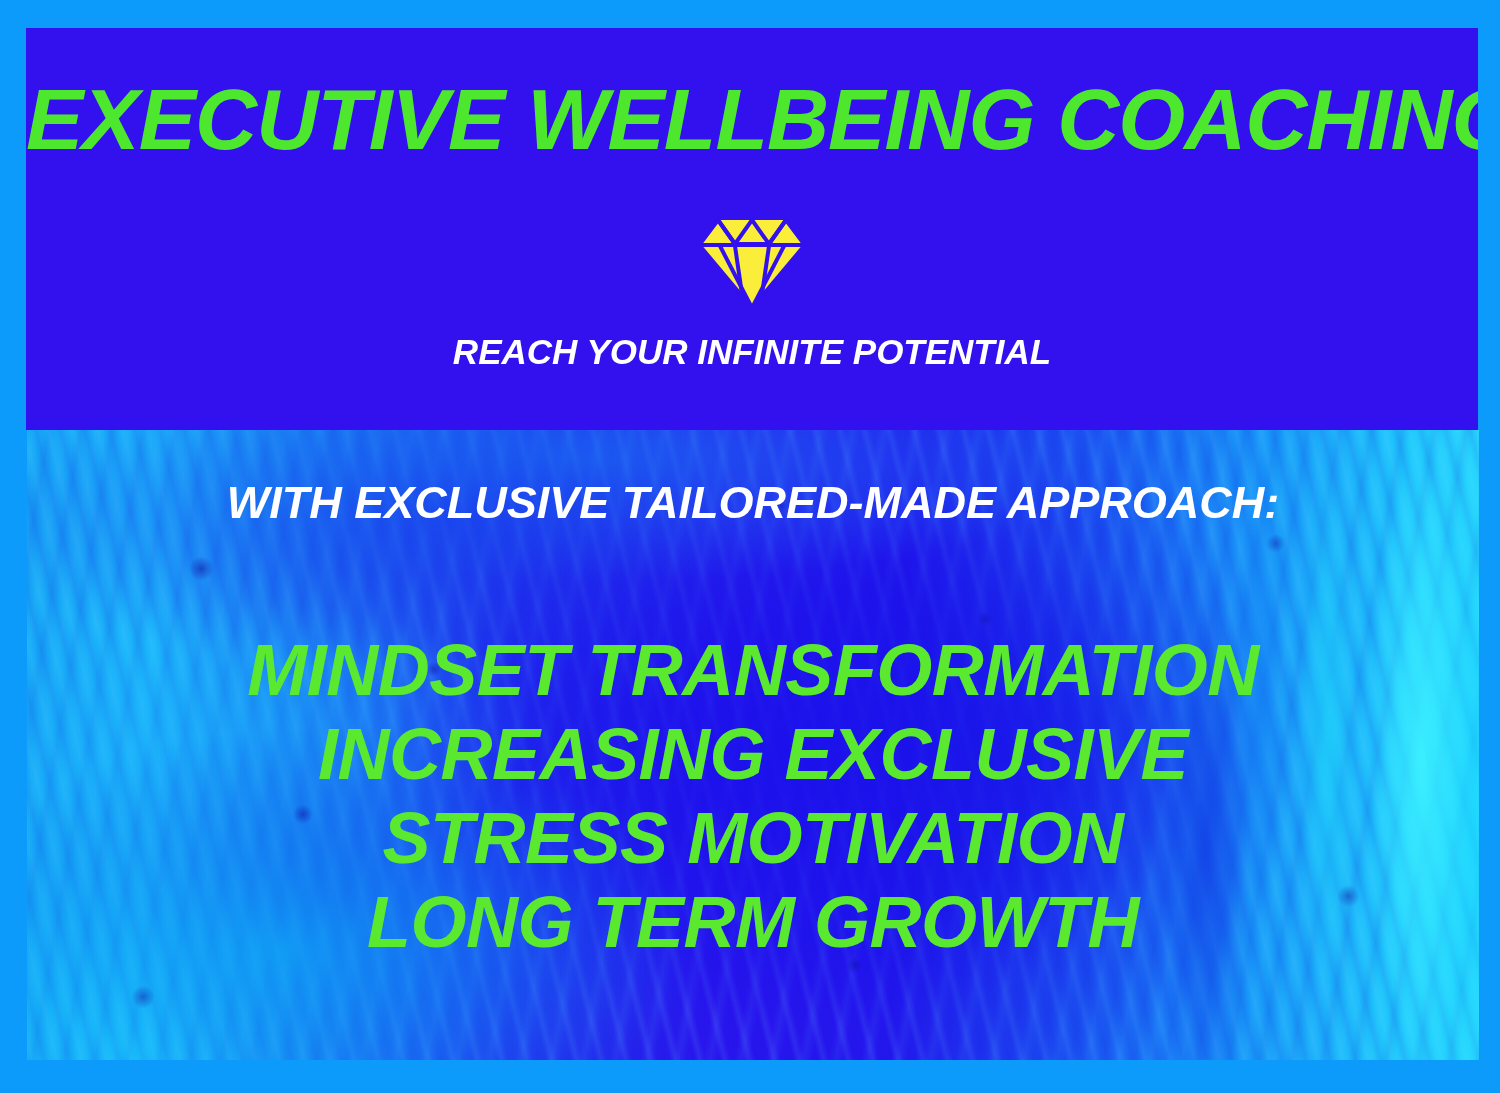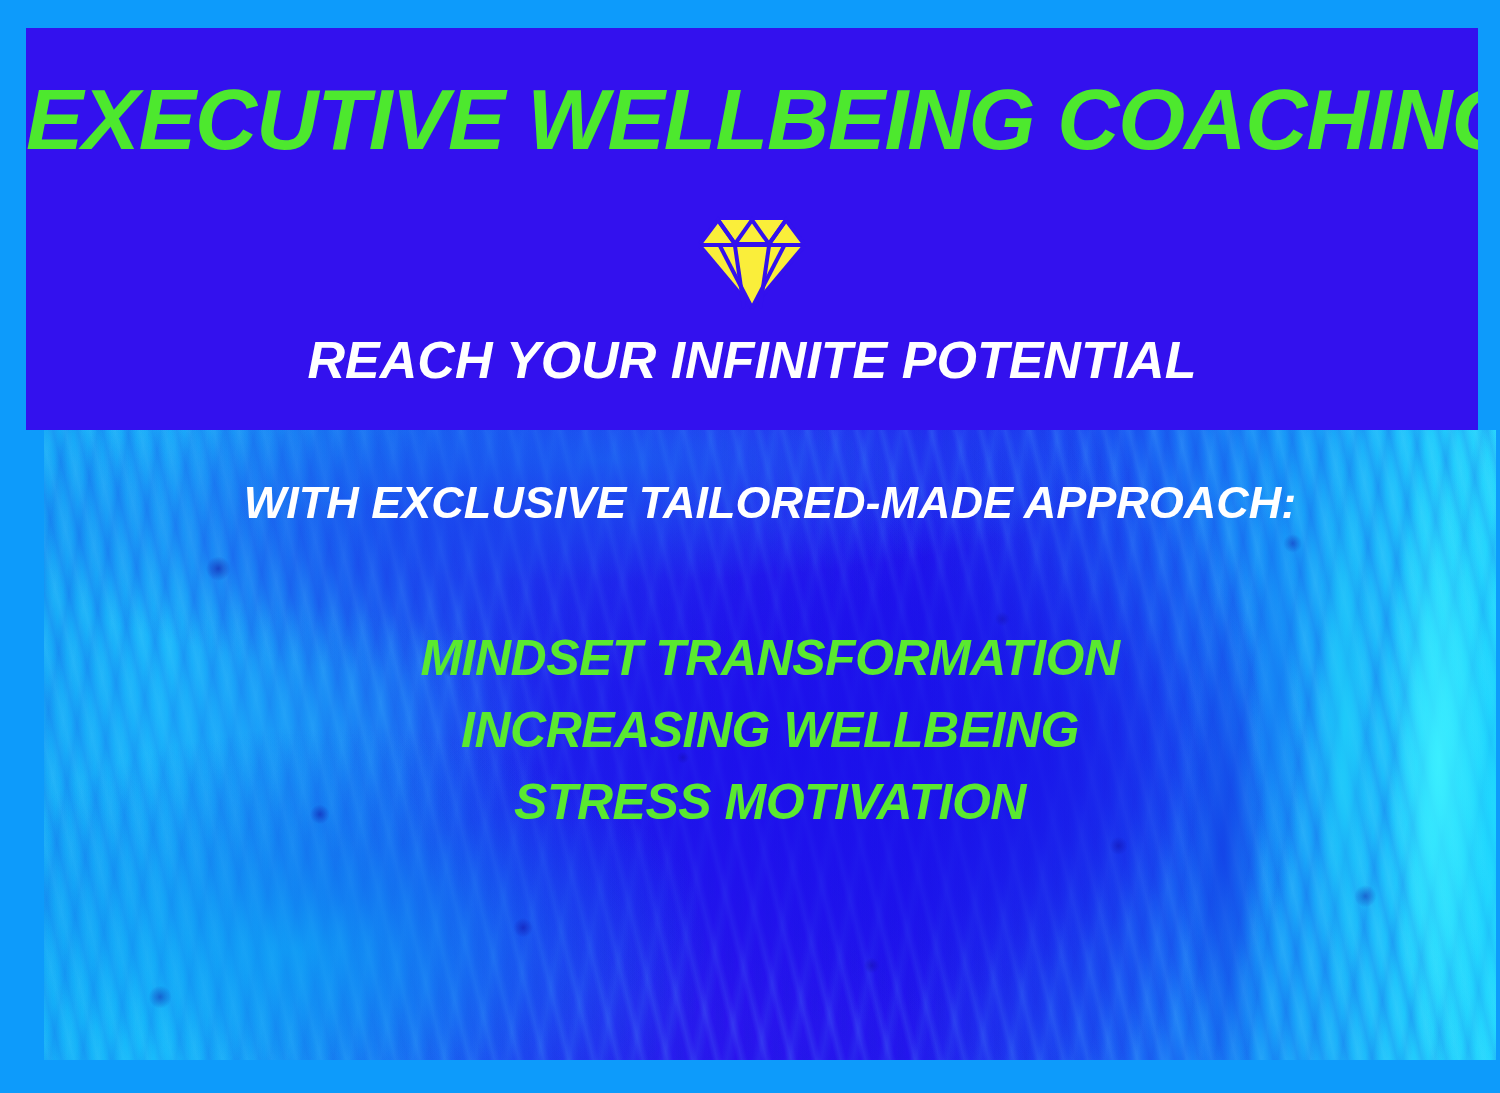--- a/index.html
+++ b/index.html
@@ -67,30 +67,30 @@
   .subtitle {
     position: absolute;
     left: 0;
     top: 306px;
     width: 100%;
     text-align: center;
     color: #ffffff;
     font-family: "Liberation Sans", sans-serif;
     font-weight: bold;
     font-style: italic;
-    font-size: 52px;
+    font-size: 35px;
     line-height: 1.0;
     letter-spacing: 0px;
     white-space: nowrap;
   }
 
   
   .texture-panel {
     position: absolute;
-    left: 44px;
+    left: 27px;
     top: 430px;
     width: 1452px;
     height: 630px;
     overflow: hidden;
     background:
       
       radial-gradient(ellipse 70px 420px at 1395px 330px, rgba(60,240,255,.95) 0%, rgba(60,240,255,.45) 38%, rgba(60,240,255,0) 72%),
       radial-gradient(ellipse 42px 400px at 1300px 300px, rgba(30,210,250,.80) 0%, rgba(30,210,250,0) 70%),
       radial-gradient(ellipse 34px 330px at 1232px 250px, rgba(20,130,245,.70) 0%, rgba(20,130,245,0) 72%),
       radial-gradient(ellipse 60px 380px at 1180px 420px, rgba(18,60,230,.75) 0%, rgba(18,60,230,0) 72%),
@@ -172,24 +172,25 @@
     left: 0;
     top: 192px;
     width: 100%;
     text-align: center;
   }
   .benefit-line {
     color: #5ae92f;
     font-family: "Liberation Sans", sans-serif;
     font-weight: bold;
     font-style: italic;
-    font-size: 50px;
+    font-size: 72px;
     line-height: 72px;
     letter-spacing: -0.5px;
     white-space: nowrap;
+    margin-top: 12px;
   }
 </style>
 </head>
 <body>
 
 <div class="poster">
 
   <div class="header-panel">
 
     <div class="title">EXECUTIVE WELLBEING COACHING</div>
@@ -222,18 +223,19 @@
     <div class="subtitle">REACH YOUR INFINITE POTENTIAL</div>
   </div>
 
   <div class="texture-panel">
     <div class="texture-grain"></div>
 
     <div class="tagline">WITH EXCLUSIVE TAILORED-MADE APPROACH:</div>
 
     <div class="benefits">
       <div class="benefit-line">MINDSET TRANSFORMATION</div>
-      <div class="benefit-line">INCREASING WELLBEING</div>
+      <div class="benefit-line">INCREASING EXCLUSIVE</div>
       <div class="benefit-line">STRESS MOTIVATION</div>
+      <div class="benefit-line">LONG TERM GROWTH</div>
     </div>
   </div>
 
 </div>
 
 </body></html>

